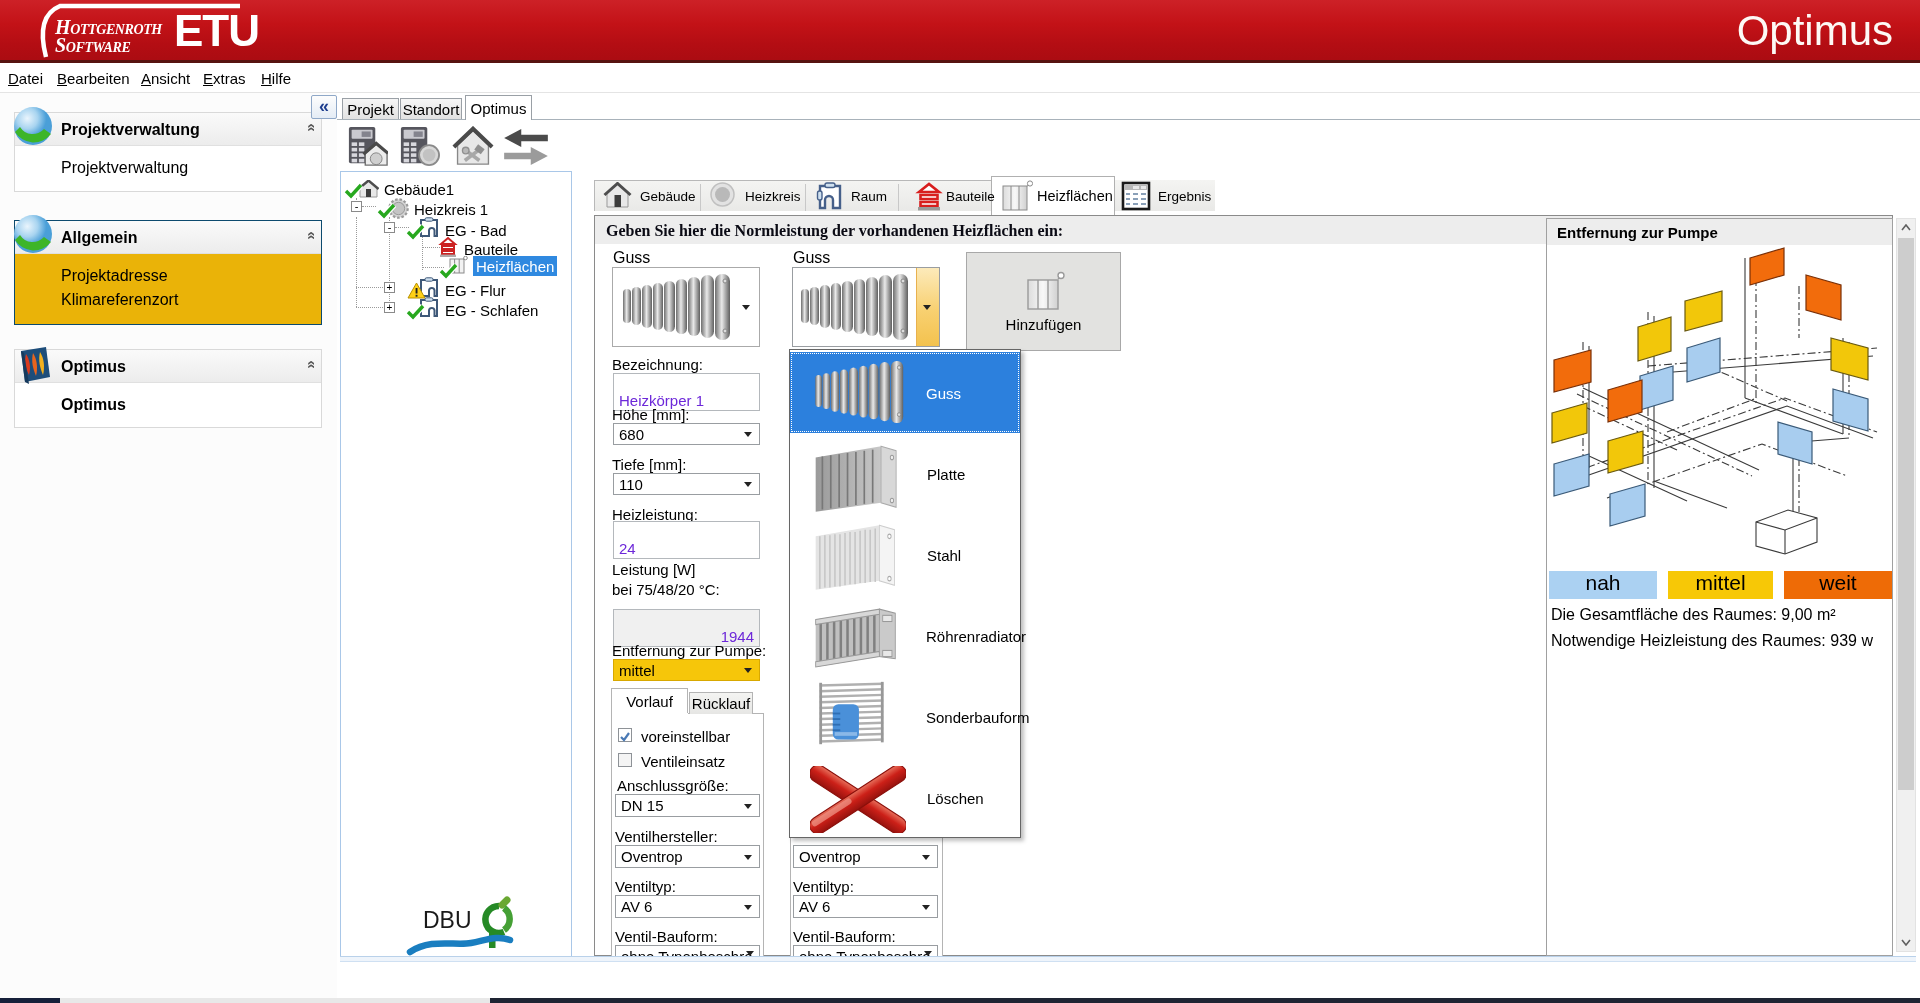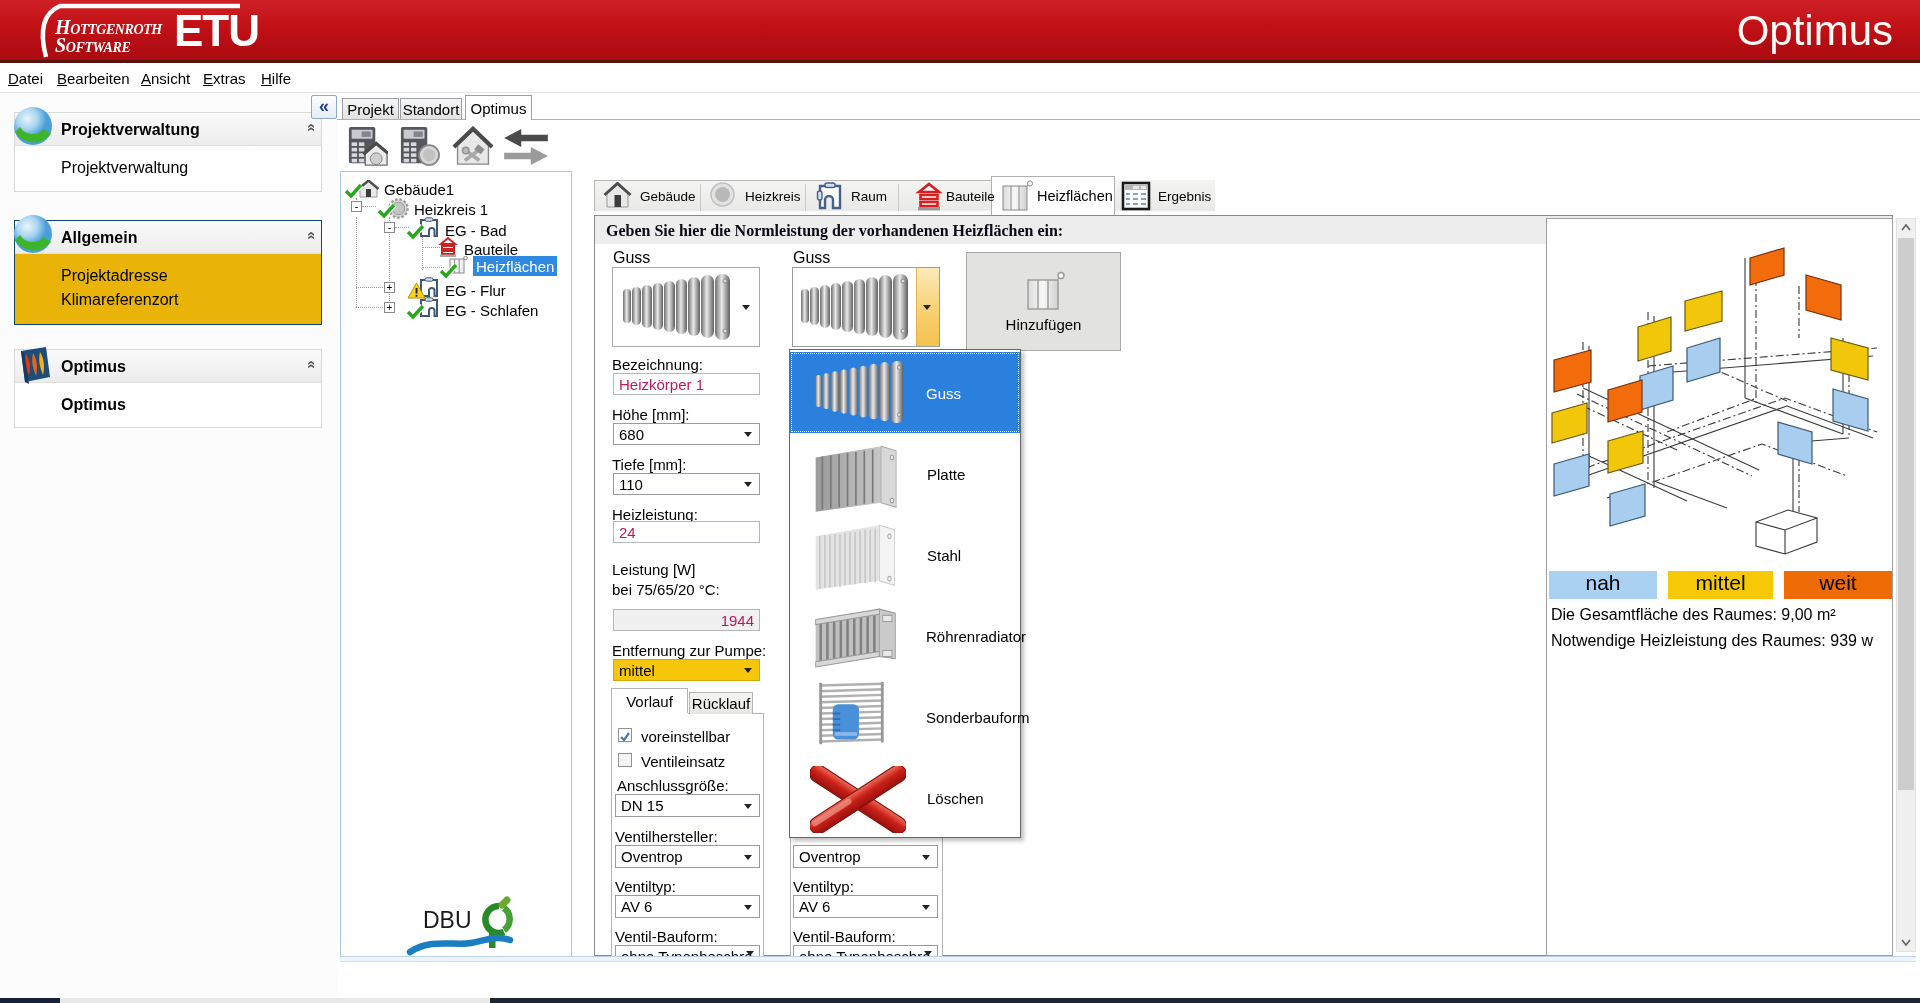--- a/index.html
+++ b/index.html
@@ -1,20 +1,20 @@
 <!DOCTYPE html>
 <html><head><meta charset="utf-8">
 <style>
 *{margin:0;padding:0;box-sizing:border-box;}
 html,body{width:1920px;height:1003px;font-family:"Liberation Sans",sans-serif;background:#fff;overflow:hidden;position:relative;}
 .abs{position:absolute;}
 .lbl{position:absolute;font-size:15px;color:#000;white-space:nowrap;}
 .combo{position:absolute;background:#fff;border:1px solid #999da1;font-size:15px;color:#000;padding:2px 5px;white-space:nowrap;overflow:hidden;}
 .arr{position:absolute;right:7px;top:50%;margin-top:-2px;width:0;height:0;border-left:4px solid transparent;border-right:4px solid transparent;border-top:5px solid #222;}
-.inp{position:absolute;background:#fff;border:1px solid #b4b8bc;font-size:15px;color:#be185d;padding:2px 5px;white-space:nowrap;}
+.inp{position:absolute;background:#fff;border:1px solid #b4b8bc;font-size:15px;color:#6d28d9;padding:18px 5px;white-space:nowrap;}
 .cb{position:absolute;width:14px;height:14px;background:#fff;border:1px solid #8e9297;}
 .ditem{position:absolute;font-size:15px;}
 </style></head>
 <body>
 
 <div class="abs" id="banner" style="left:0;top:0;width:1920px;height:63px;background:linear-gradient(180deg,#cd2127 0%,#c31217 40%,#b30d13 75%,#ab0c12 100%);border-bottom:3px solid #571310;">
   <svg class="abs" style="left:0;top:0;" width="760" height="60" viewBox="0 0 760 60">
     <path d="M46 57 C39 30 43 13 60 6 L240 6" fill="none" stroke="#fff" stroke-width="4.5"></path>
     <text x="55" y="34" fill="#fff" font-size="20" font-style="italic" font-weight="bold" font-family="Liberation Serif,serif" letter-spacing="-0.4">H<tspan font-size="14">OTTGENROTH</tspan></text>
     <text x="55" y="52" fill="#fff" font-size="20" font-style="italic" font-weight="bold" font-family="Liberation Serif,serif" letter-spacing="-0.4">S<tspan font-size="14">OFTWARE</tspan></text>
@@ -351,21 +351,21 @@
 </div>
 <span class="lbl" style="left:612px;top:356px;">Bezeichnung:</span>
 <div class="inp" style="left:613px;top:373px;width:147px;height:22px;">Heizkörper 1</div>
 <span class="lbl" style="left:612px;top:406px;">Höhe [mm]:</span>
 <div class="combo" style="left:613px;top:423px;width:147px;height:22px;">680<div class="arr"></div></div>
 <span class="lbl" style="left:612px;top:456px;">Tiefe [mm]:</span>
 <div class="combo" style="left:613px;top:473px;width:147px;height:22px;">110<div class="arr"></div></div>
 <span class="lbl" style="left:612px;top:506px;">Heizleistung:</span>
 <div class="inp" style="left:613px;top:521px;width:147px;height:22px;">24</div>
 <span class="lbl" style="left:612px;top:561px;">Leistung [W]</span>
-<span class="lbl" style="left:612px;top:581px;">bei 75/65/20 °C:</span>
+<span class="lbl" style="left:612px;top:581px;">bei 75/48/20 °C:</span>
 <div class="inp" style="left:613px;top:609px;width:147px;height:22px;background:#f0f0f0;text-align:right;">1944</div>
 <span class="lbl" style="left:612px;top:642px;">Entfernung zur Pumpe:</span>
 <div class="combo" style="left:613px;top:659px;width:147px;height:22px;background:#f6c60a;border-color:#d8a800;">mittel<div class="arr"></div></div>
 
 <div class="abs" style="left:611px;top:713px;width:153px;height:243px;background:#fff;border:1px solid #b4b4b4;border-bottom:none;"></div>
 <div class="abs" style="left:611px;top:688px;width:77px;height:26px;background:#fff;border:1px solid #b4b4b4;border-bottom:none;font-size:15px;text-align:center;padding-top:4px;">Vorlauf</div>
 <div class="abs" style="left:689px;top:692px;width:64px;height:22px;background:linear-gradient(180deg,#f4f4f2,#e6e6e4);border:1px solid #b4b4b4;border-bottom:none;font-size:15px;text-align:center;padding-top:2px;">Rücklauf</div>
 <div class="abs" style="left:612px;top:713px;width:76px;height:1px;background:#fff;"></div>
 
 <div class="cb" style="left:618px;top:728px;"><svg width="12" height="12" viewBox="0 0 12 12">
@@ -546,20 +546,23 @@
         </linearGradient>
       </defs>
     <rect x="-8" y="25" width="112" height="17" rx="8.5" transform="rotate(33 48 33.5)" fill="url(#redx)" stroke="#8a0f0a" stroke-width="1"></rect>
     <rect x="-8" y="25" width="112" height="17" rx="8.5" transform="rotate(-33 48 33.5)" fill="url(#redx)" stroke="#8a0f0a" stroke-width="1"></rect>
     <rect x="-4" y="27" width="46" height="6" rx="3" transform="rotate(-33 48 33.5)" fill="#f0988a" opacity="0.7"></rect>
   </svg>
   <span class="ditem" style="left:137px;top:440px;">Löschen</span>
 </div>
 
 <div class="abs" id="rightpanel" style="left:1546px;top:218px;width:347px;height:738px;background:#fff;border:1px solid #a0a0a0;">
+  <div style="height:26px;background:#ededed;">
+      <span style="position:absolute;left:10px;top:5px;font-size:15px;font-weight:bold;">Entfernung zur Pumpe</span>
+    </div>
 
   <svg class="abs" style="left:0;top:27px;" width="345" height="322" viewBox="0 0 345 322">
     <g stroke="#3a3a3a" stroke-width="1.1" fill="none">
 
       <path d="M198 12 L198 152"></path>
       <path d="M209 16 L209 158" stroke-dasharray="8,3,2,3"></path>
 
       <path d="M36 96 L36 218" stroke-dasharray="8,3,2,3"></path>
       <path d="M42 100 L42 222"></path>
       <path d="M101 66 L101 238" stroke-dasharray="8,3,2,3"></path>

